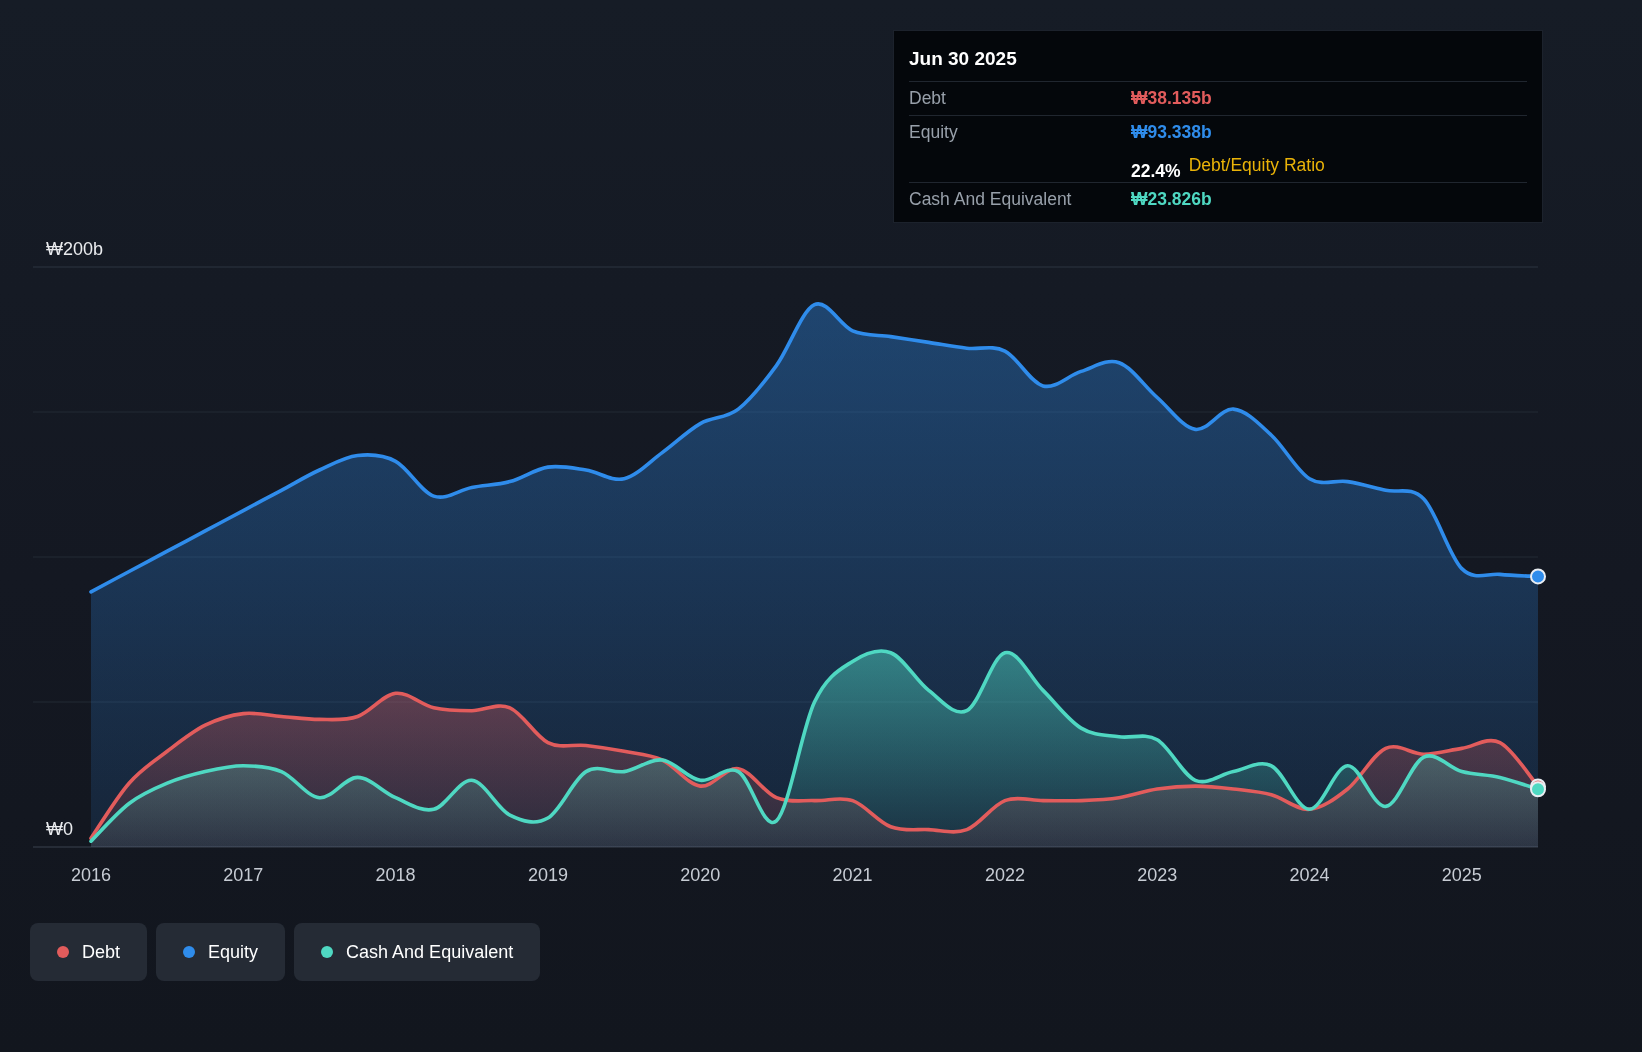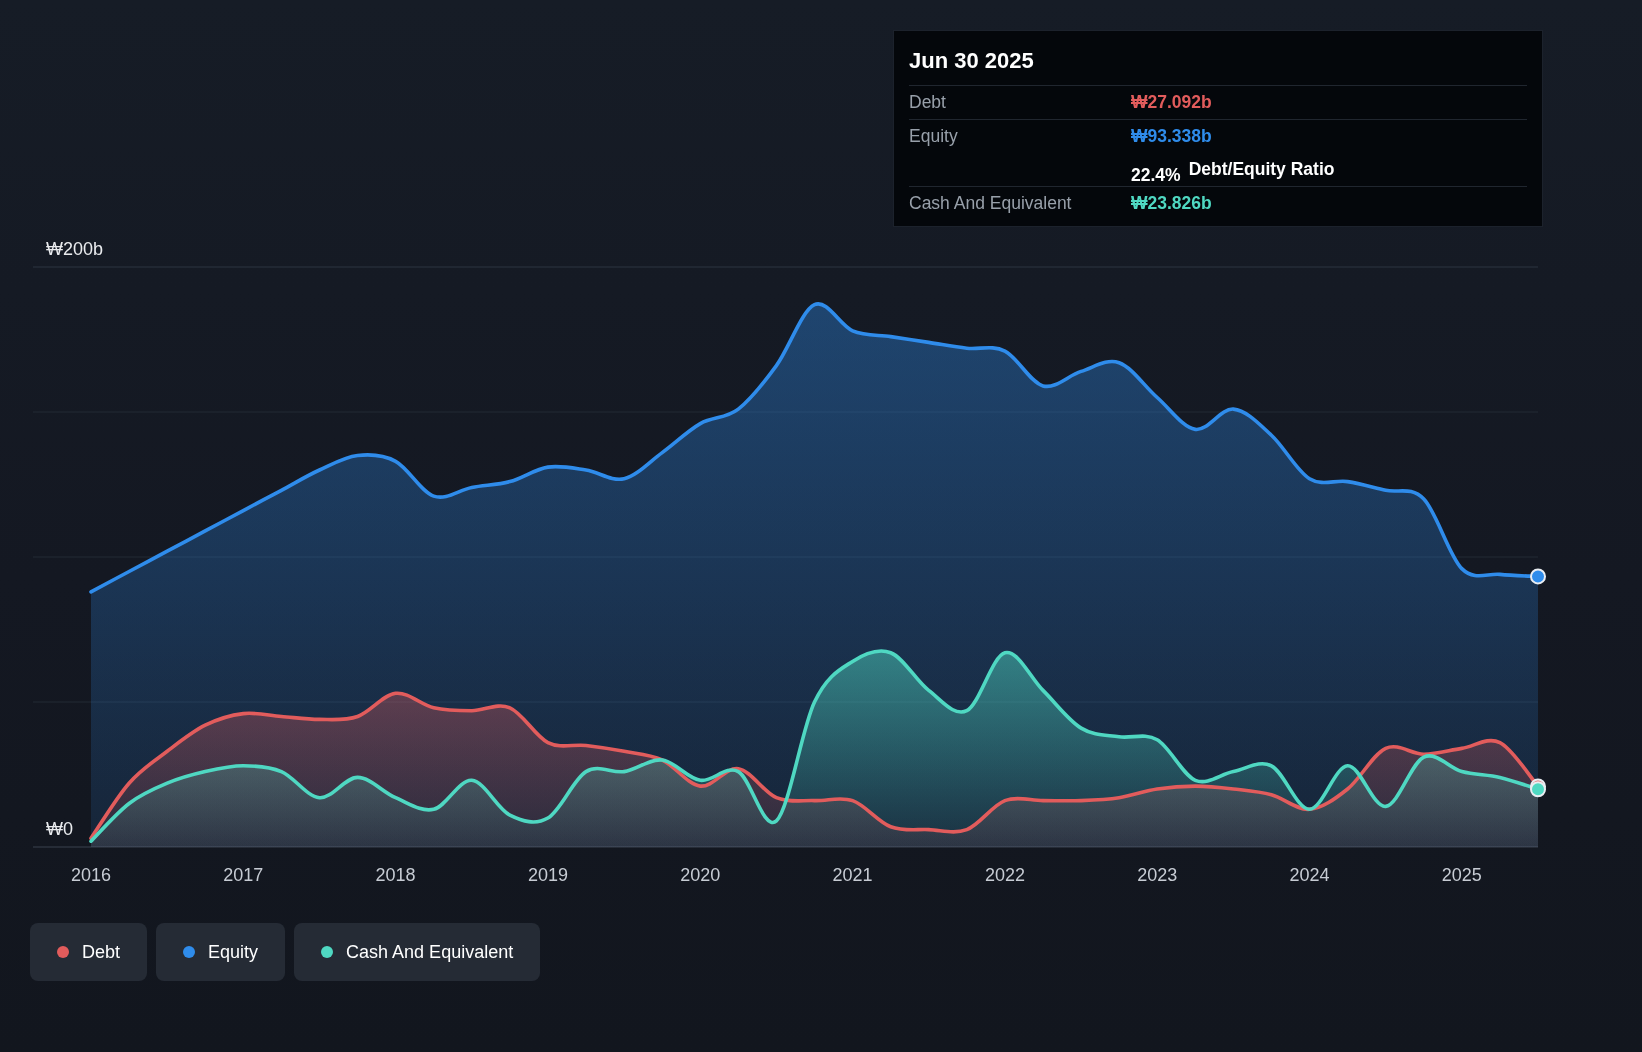--- a/index.html
+++ b/index.html
@@ -7,27 +7,27 @@
     position:relative;width:1642px;height:1052px;overflow:hidden;
     background:linear-gradient(180deg,#161c26 0%,#141822 55%,#12161e 100%);
     font-family:"Liberation Sans","DejaVu Sans",sans-serif;
   }
   #chart-svg{position:absolute;left:0;top:0;width:1642px;height:1052px;}
   
   .tooltip{
     position:absolute;left:893px;top:30px;width:650px;box-sizing:border-box;
     background:#04070b;border:1px solid #1c222c;padding:4px 0 6px 0;
   }
-  .tt-title{padding:13px 15px 11px 15px;font-size:22px;font-weight:700;color:#ffffff;}
+  .tt-title{padding:13px 15px 11px 15px;font-size:19px;font-weight:700;color:#ffffff;}
   .tt-row{display:flex;align-items:center;height:33px;margin:0 15px;font-size:17.5px;}
   .tt-row.line{border-top:1px solid #20262f;}
   .tt-label{width:222px;color:#98a0aa;}
   .tt-value{font-weight:700;}
   .ratio-strong{color:#ffffff;font-weight:700;margin-top:12px;}
-  .ratio-rest{color:#ffffff;font-weight:700;margin-left:8px;}
+  .ratio-rest{color:#eab308;font-weight:400;margin-left:8px;}
   
   .legend{position:absolute;left:30px;top:923px;display:flex;gap:9px;}
   .pill{
     display:flex;align-items:center;gap:13px;height:58px;padding:0 27px;
     background:#252b35;border-radius:8px;color:#ffffff;font-size:18px;cursor:pointer;
   }
   .dot{width:12px;height:12px;border-radius:50%;flex:0 0 auto;}
 </style>
 </head>
 <body>
@@ -75,21 +75,21 @@
       <text x="1461.8" y="881" text-anchor="middle" fill="#c7ccd4" font-size="18">2025</text>
       <text x="46" y="255.0" fill="#e9ebee" font-size="18">₩200b</text>
       <text x="46" y="835.0" fill="#e9ebee" font-size="18">₩0</text>
       <rect x="33" y="267" width="1505" height="580" fill="transparent"></rect>
     </svg>
 
   <div class="tooltip">
     <div class="tt-title">Jun 30 2025</div>
     <div class="tt-row line">
       <span class="tt-label">Debt</span>
-      <span class="tt-value" style="color: rgb(226, 92, 92);">₩27.092b</span>
+      <span class="tt-value" style="color: rgb(226, 92, 92);">₩38.135b</span>
     </div>
     <div class="tt-row line">
       <span class="tt-label">Equity</span>
       <span class="tt-value" style="color: rgb(47, 140, 235); text-align: center;">₩93.338b</span>
     </div>
     <div class="tt-row">
       <span class="tt-label"></span>
       <span class="ratio-strong">22.4%</span>
       <span class="ratio-rest">Debt/Equity Ratio</span>
     </div>

